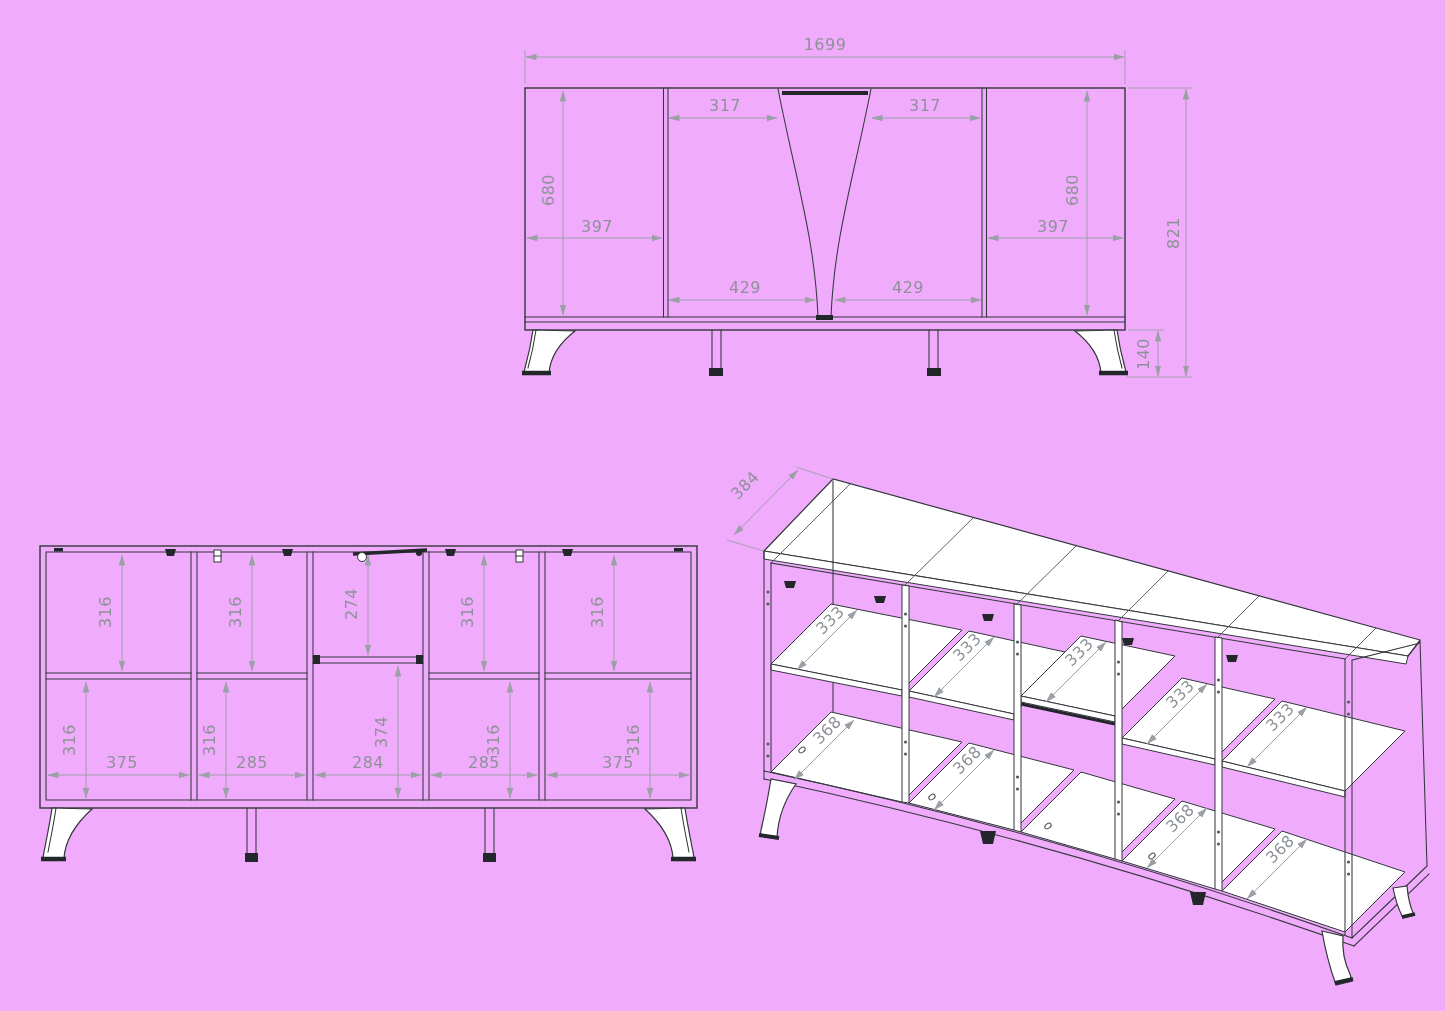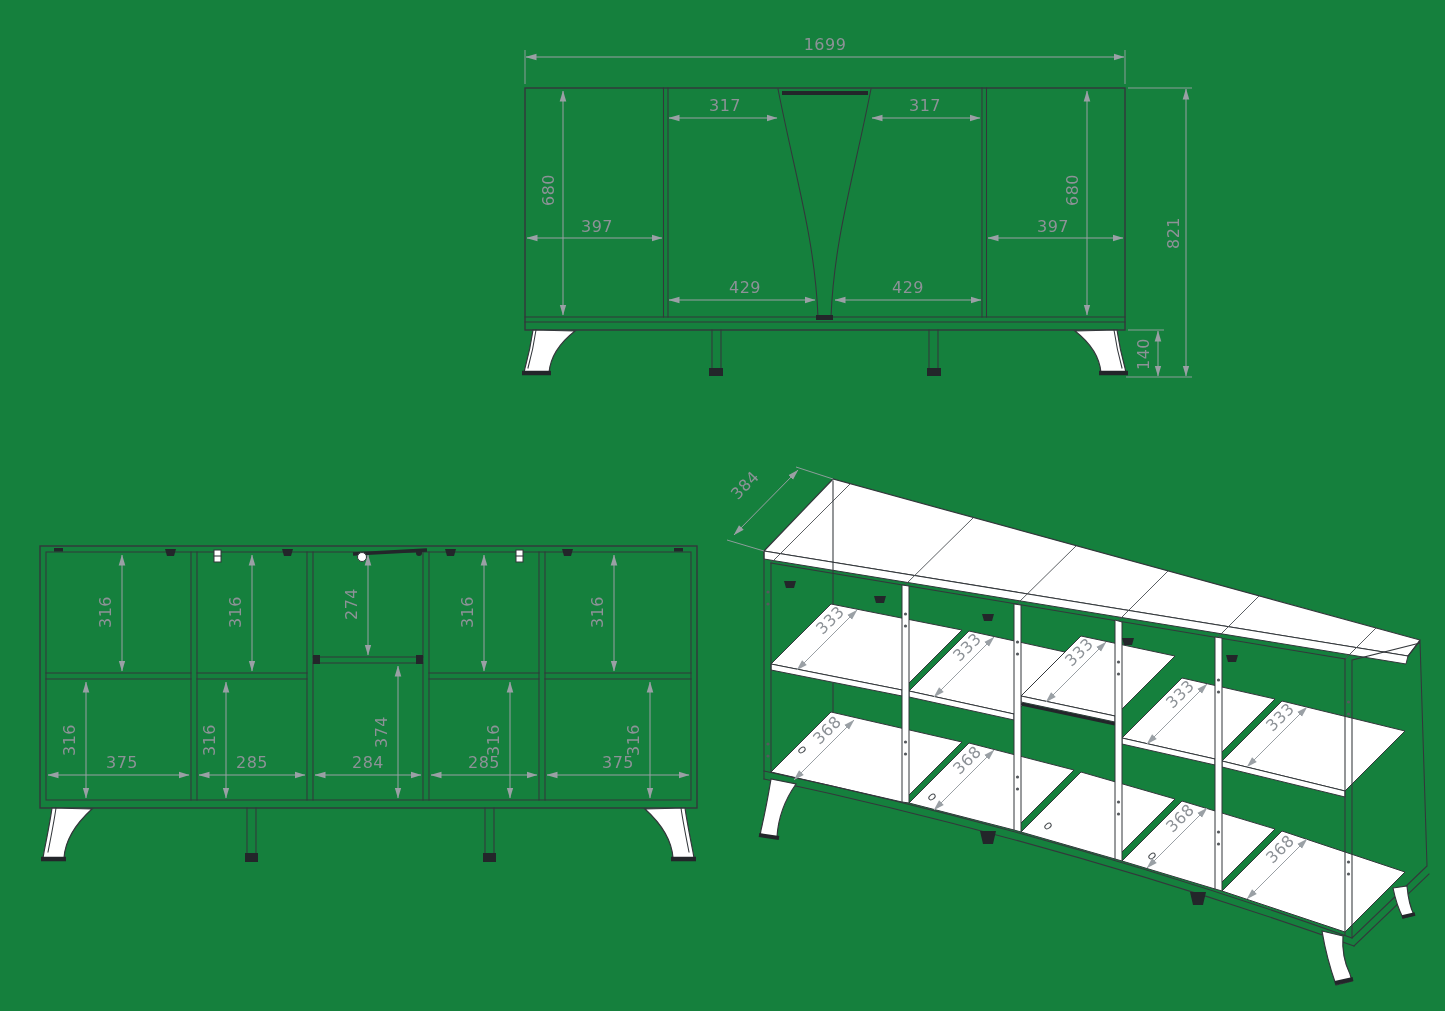--- a/index.html
+++ b/index.html
@@ -1,16 +1,16 @@
 <!DOCTYPE html>
 <html><head>
 <meta charset="utf-8">
 <style>
   html,body{margin:0;padding:0;background:#ffffff;}
-  .page{position:relative;width:1445px;height:1011px;background:#15803d;overflow:hidden;
+  .page{position:relative;width:1445px;height:1011px;background:#f0abfc;overflow:hidden;
         font-family:"DejaVu Sans","Liberation Sans",sans-serif;}
   svg{position:absolute;left:0;top:0;}
   .obj{stroke:#33373b;stroke-width:1.4;fill:none;stroke-linecap:square;}
   .obj2{stroke:#33373b;stroke-width:1.05;fill:none;stroke-linecap:square;}
   .wht{stroke:#33373b;stroke-width:1.2;fill:#ffffff;}
   .whtthin{stroke:#33373b;stroke-width:1;fill:#ffffff;}
   .hw{fill:#23262a;stroke:none;}
   .hwline{stroke:#23262a;stroke-width:3.5;fill:none;}
   .joint{stroke:#4a4e52;stroke-width:0.9;fill:none;}
   .dl{stroke:#9aa0a5;stroke-width:1;fill:none;}

